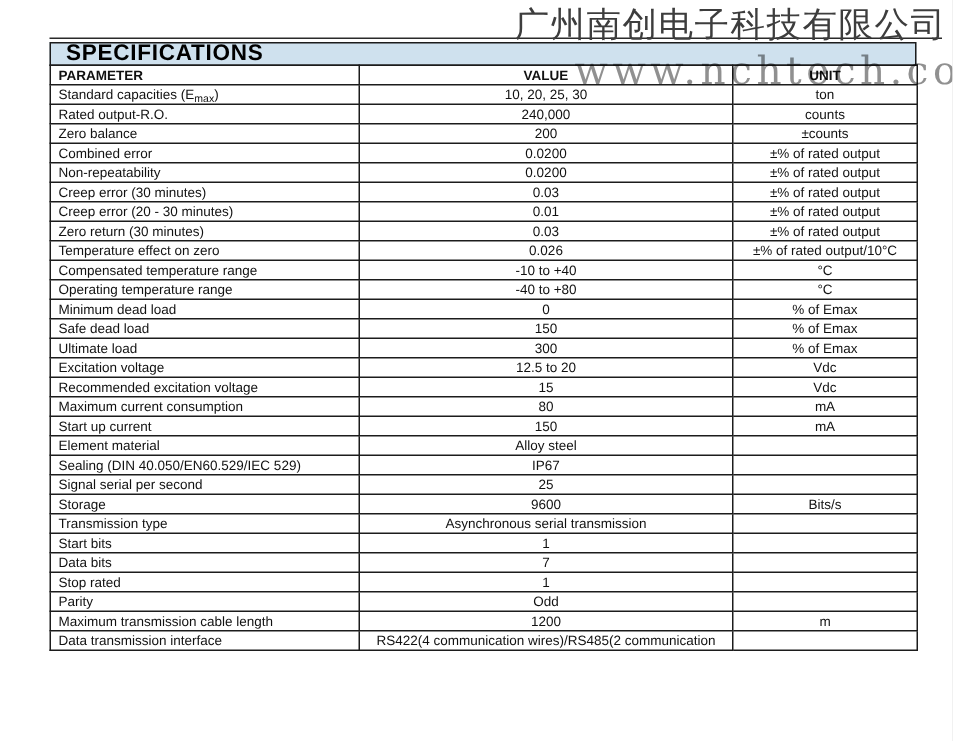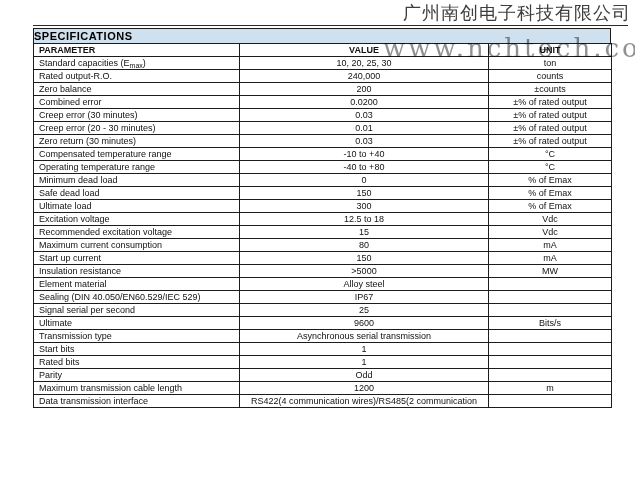--- a/index.html
+++ b/index.html
@@ -10,39 +10,39 @@
     --company-color:#3d3d3d;
   }
   html,body{margin:0;padding:0;background:#e8e8e8;}
   .page{
     position:relative;width:635px;height:494px;background:#ffffff;
     overflow:hidden;font-family:"Liberation Sans",sans-serif;color:var(--text-color);
   }
   .company-name{
     position:absolute;top:1px;right:4px;
     font-family:Liberation Serif, serif;
-    font-size:18px;letter-spacing:1px;color:var(--company-color);
+    font-size:23px;letter-spacing:1px;color:var(--company-color);
     white-space:nowrap;z-index:2;text-align:center;
   }
   .header-divider{
     position:absolute;left:33px;top:25px;width:595px;height:1px;
     background:#2a2a2a;z-index:1;
   }
   .watermark{
     position:absolute;left:383px;top:33px;
     font-family:"DejaVu Serif",serif;
     font-size:26px;letter-spacing:3px;color:var(--watermark-color);
     opacity:.85;mix-blend-mode:multiply;white-space:nowrap;z-index:6;
   }
   .spec-block{position:absolute;left:33px;top:28px;width:578px;z-index:3;}
   .spec-band{
     box-sizing:border-box;height:16px;width:578px;
     background:var(--band-bg);border:1px solid var(--border-color);
-    font-size:11px;font-weight:bold;letter-spacing:.5px;
-    line-height:14px;padding-left:0;color:#000;
+    font-size:15px;font-weight:bold;letter-spacing:.5px;
+    line-height:14px;padding-left:10px;color:#000;
   }
   table.spec-table{
     border-collapse:collapse;table-layout:fixed;width:578px;
     margin-top:-1px;
     font-family:"Liberation Sans",sans-serif;font-size:9px;color:var(--text-color);padding-left:33px;
   }
   .spec-table th,.spec-table td{
     box-sizing:content-box;height:12px;line-height:12px;
     border:1px solid var(--border-color);
     padding:0;overflow:hidden;white-space:nowrap;vertical-align:middle;
@@ -94,33 +94,43 @@
             <td class="cell-left">Zero balance</td>
             <td class="cell-center">200</td>
             <td class="cell-center">±counts</td>
           </tr>
           <tr>
             <td class="cell-left">Combined error</td>
             <td class="cell-center">0.0200</td>
             <td class="cell-center">±% of rated output</td>
           </tr>
           <tr>
+            <td class="cell-left">Non-repeatability</td>
+            <td class="cell-center">0.0200</td>
+            <td class="cell-center">±% of rated output</td>
+          </tr>
+          <tr>
             <td class="cell-left">Creep error (30 minutes)</td>
             <td class="cell-center">0.03</td>
             <td class="cell-center">±% of rated output</td>
           </tr>
           <tr>
             <td class="cell-left">Creep error (20 - 30 minutes)</td>
             <td class="cell-center">0.01</td>
             <td class="cell-center">±% of rated output</td>
           </tr>
           <tr>
             <td class="cell-left">Zero return (30 minutes)</td>
             <td class="cell-center">0.03</td>
             <td class="cell-center">±% of rated output</td>
+          </tr>
+          <tr>
+            <td class="cell-left">Temperature effect on zero</td>
+            <td class="cell-center">0.026</td>
+            <td class="cell-center">±% of rated output/10°C</td>
           </tr>
           <tr>
             <td class="cell-left">Compensated temperature range</td>
             <td class="cell-center">-10 to +40</td>
             <td class="cell-center">°C</td>
           </tr>
           <tr>
             <td class="cell-left">Operating temperature range</td>
             <td class="cell-center">-40 to +80</td>
             <td class="cell-center">°C</td>
@@ -135,75 +145,75 @@
             <td class="cell-center">150</td>
             <td class="cell-center">% of Emax</td>
           </tr>
           <tr>
             <td class="cell-left">Ultimate load</td>
             <td class="cell-center">300</td>
             <td class="cell-center">% of Emax</td>
           </tr>
           <tr>
             <td class="cell-left">Excitation voltage</td>
-            <td class="cell-center">12.5 to 18</td>
+            <td class="cell-center">12.5 to 20</td>
             <td class="cell-center">Vdc</td>
           </tr>
           <tr>
             <td class="cell-left">Recommended excitation voltage</td>
             <td class="cell-center">15</td>
             <td class="cell-center">Vdc</td>
           </tr>
           <tr>
             <td class="cell-left">Maximum current consumption</td>
             <td class="cell-center">80</td>
             <td class="cell-center">mA</td>
           </tr>
           <tr>
             <td class="cell-left">Start up current</td>
             <td class="cell-center">150</td>
             <td class="cell-center">mA</td>
           </tr>
           <tr>
-            <td class="cell-left">Insulation resistance</td>
-            <td class="cell-center">&gt;5000</td>
-            <td class="cell-center">MW</td>
-          </tr>
-          <tr>
             <td class="cell-left">Element material</td>
             <td class="cell-center">Alloy steel</td>
             <td class="cell-center"></td>
           </tr>
           <tr>
             <td class="cell-left">Sealing (DIN 40.050/EN60.529/IEC 529)</td>
             <td class="cell-center">IP67</td>
             <td class="cell-center"></td>
           </tr>
           <tr>
             <td class="cell-left">Signal serial per second</td>
             <td class="cell-center">25</td>
             <td class="cell-center"></td>
           </tr>
           <tr>
-            <td class="cell-left">Ultimate</td>
+            <td class="cell-left">Storage</td>
             <td class="cell-center">9600</td>
             <td class="cell-center">Bits/s</td>
           </tr>
           <tr>
             <td class="cell-left">Transmission type</td>
             <td class="cell-center">Asynchronous serial transmission</td>
             <td class="cell-center"></td>
           </tr>
           <tr>
             <td class="cell-left">Start bits</td>
             <td class="cell-center">1</td>
             <td class="cell-center"></td>
           </tr>
           <tr>
-            <td class="cell-left">Rated bits</td>
+            <td class="cell-left">Data bits</td>
+            <td class="cell-center">7</td>
+            <td class="cell-center"></td>
+          </tr>
+          <tr>
+            <td class="cell-left">Stop rated</td>
             <td class="cell-center">1</td>
             <td class="cell-center"></td>
           </tr>
           <tr>
             <td class="cell-left">Parity</td>
             <td class="cell-center">Odd</td>
             <td class="cell-center"></td>
           </tr>
           <tr>
             <td class="cell-left">Maximum transmission cable length</td>

